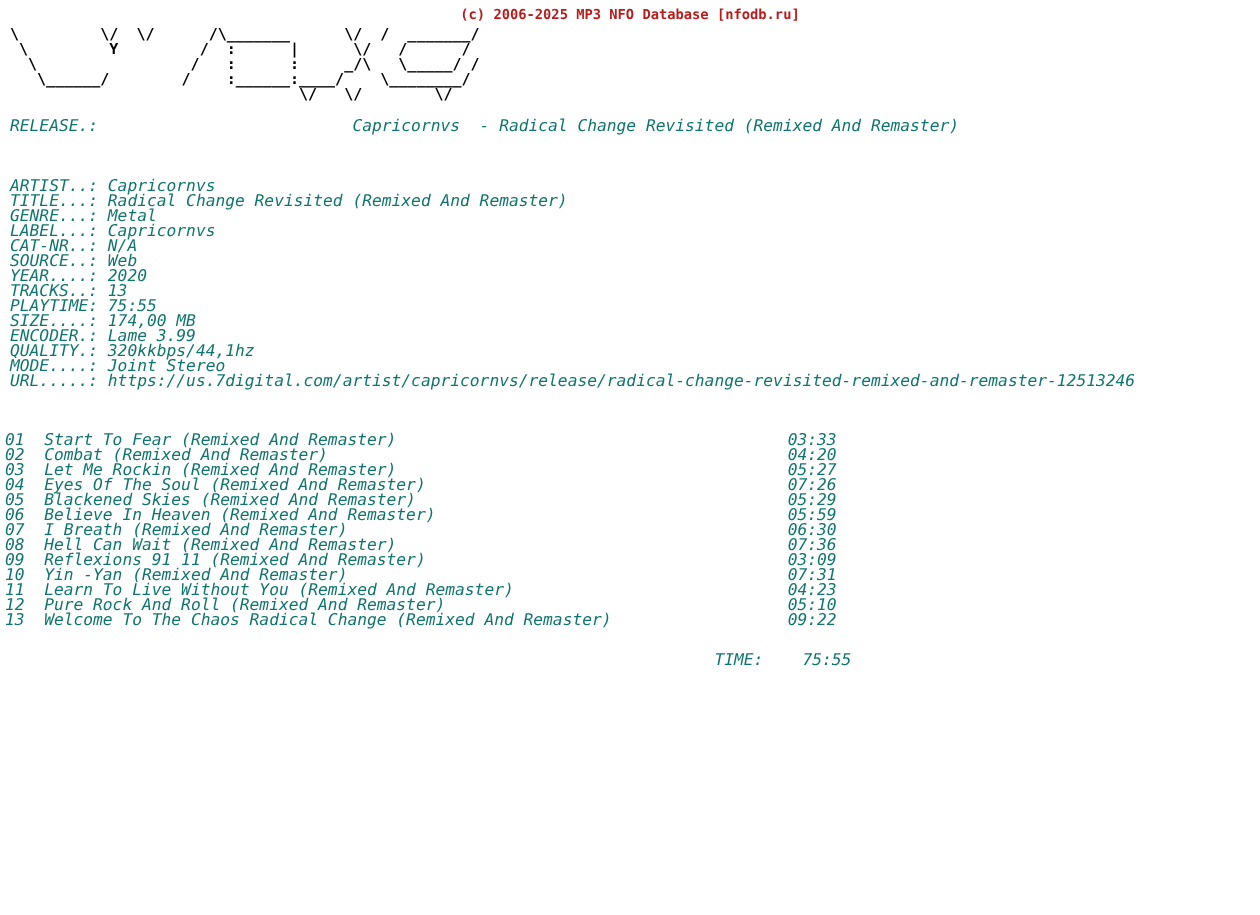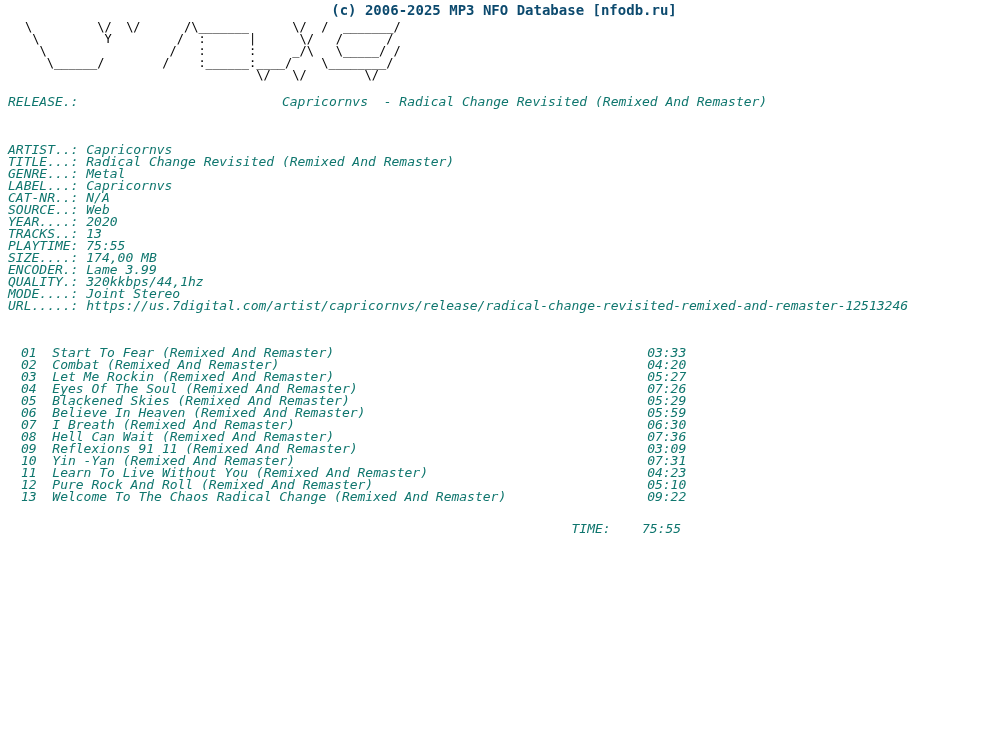--- a/index.html
+++ b/index.html
@@ -25,39 +25,39 @@
   .topbar {
     position: absolute;
     top: 0;
     left: 0;
     width: 1008px;
     height: 14px;
     text-align: center;
   }
   .copyright {
     display: inline-block;
-    color: #0c4a6e;
-    font-size: 14px;
+    color: #b91c1c;
+    font-size: 11px;
     line-height: 13px;
     font-weight: bold;
     letter-spacing: 0px;
     white-space: pre;
     font-family: "DejaVu Sans Mono", "Liberation Mono", monospace;
   }
 
   
   .logo {
     position: absolute;
     top: 9px;
-    left: 25px;
+    left: 8px;
     color: #000000;
     font-size: 12px;
     line-height: 12px;
     white-space: pre;
-    font-weight: normal;
+    font-weight: bold;
     font-family: "DejaVu Sans Mono", "Liberation Mono", monospace;
   }
 
   
   .mono {
     position: absolute;
     color: #0f766e;
     font-size: 13px;
     line-height: 12px;
     white-space: pre;
@@ -70,21 +70,21 @@
     left: 8px;
   }
 
   .info-block {
     top: 131px;
     left: 8px;
   }
 
   .track-block {
     top: 299px;
-    left: 21px;
+    left: 4px;
     margin-top: 48px;
   }
 
   .time-line {
     top: 491px;
     left: 8px;
     margin-top: 32px;
   }
 </style>
 </head>

